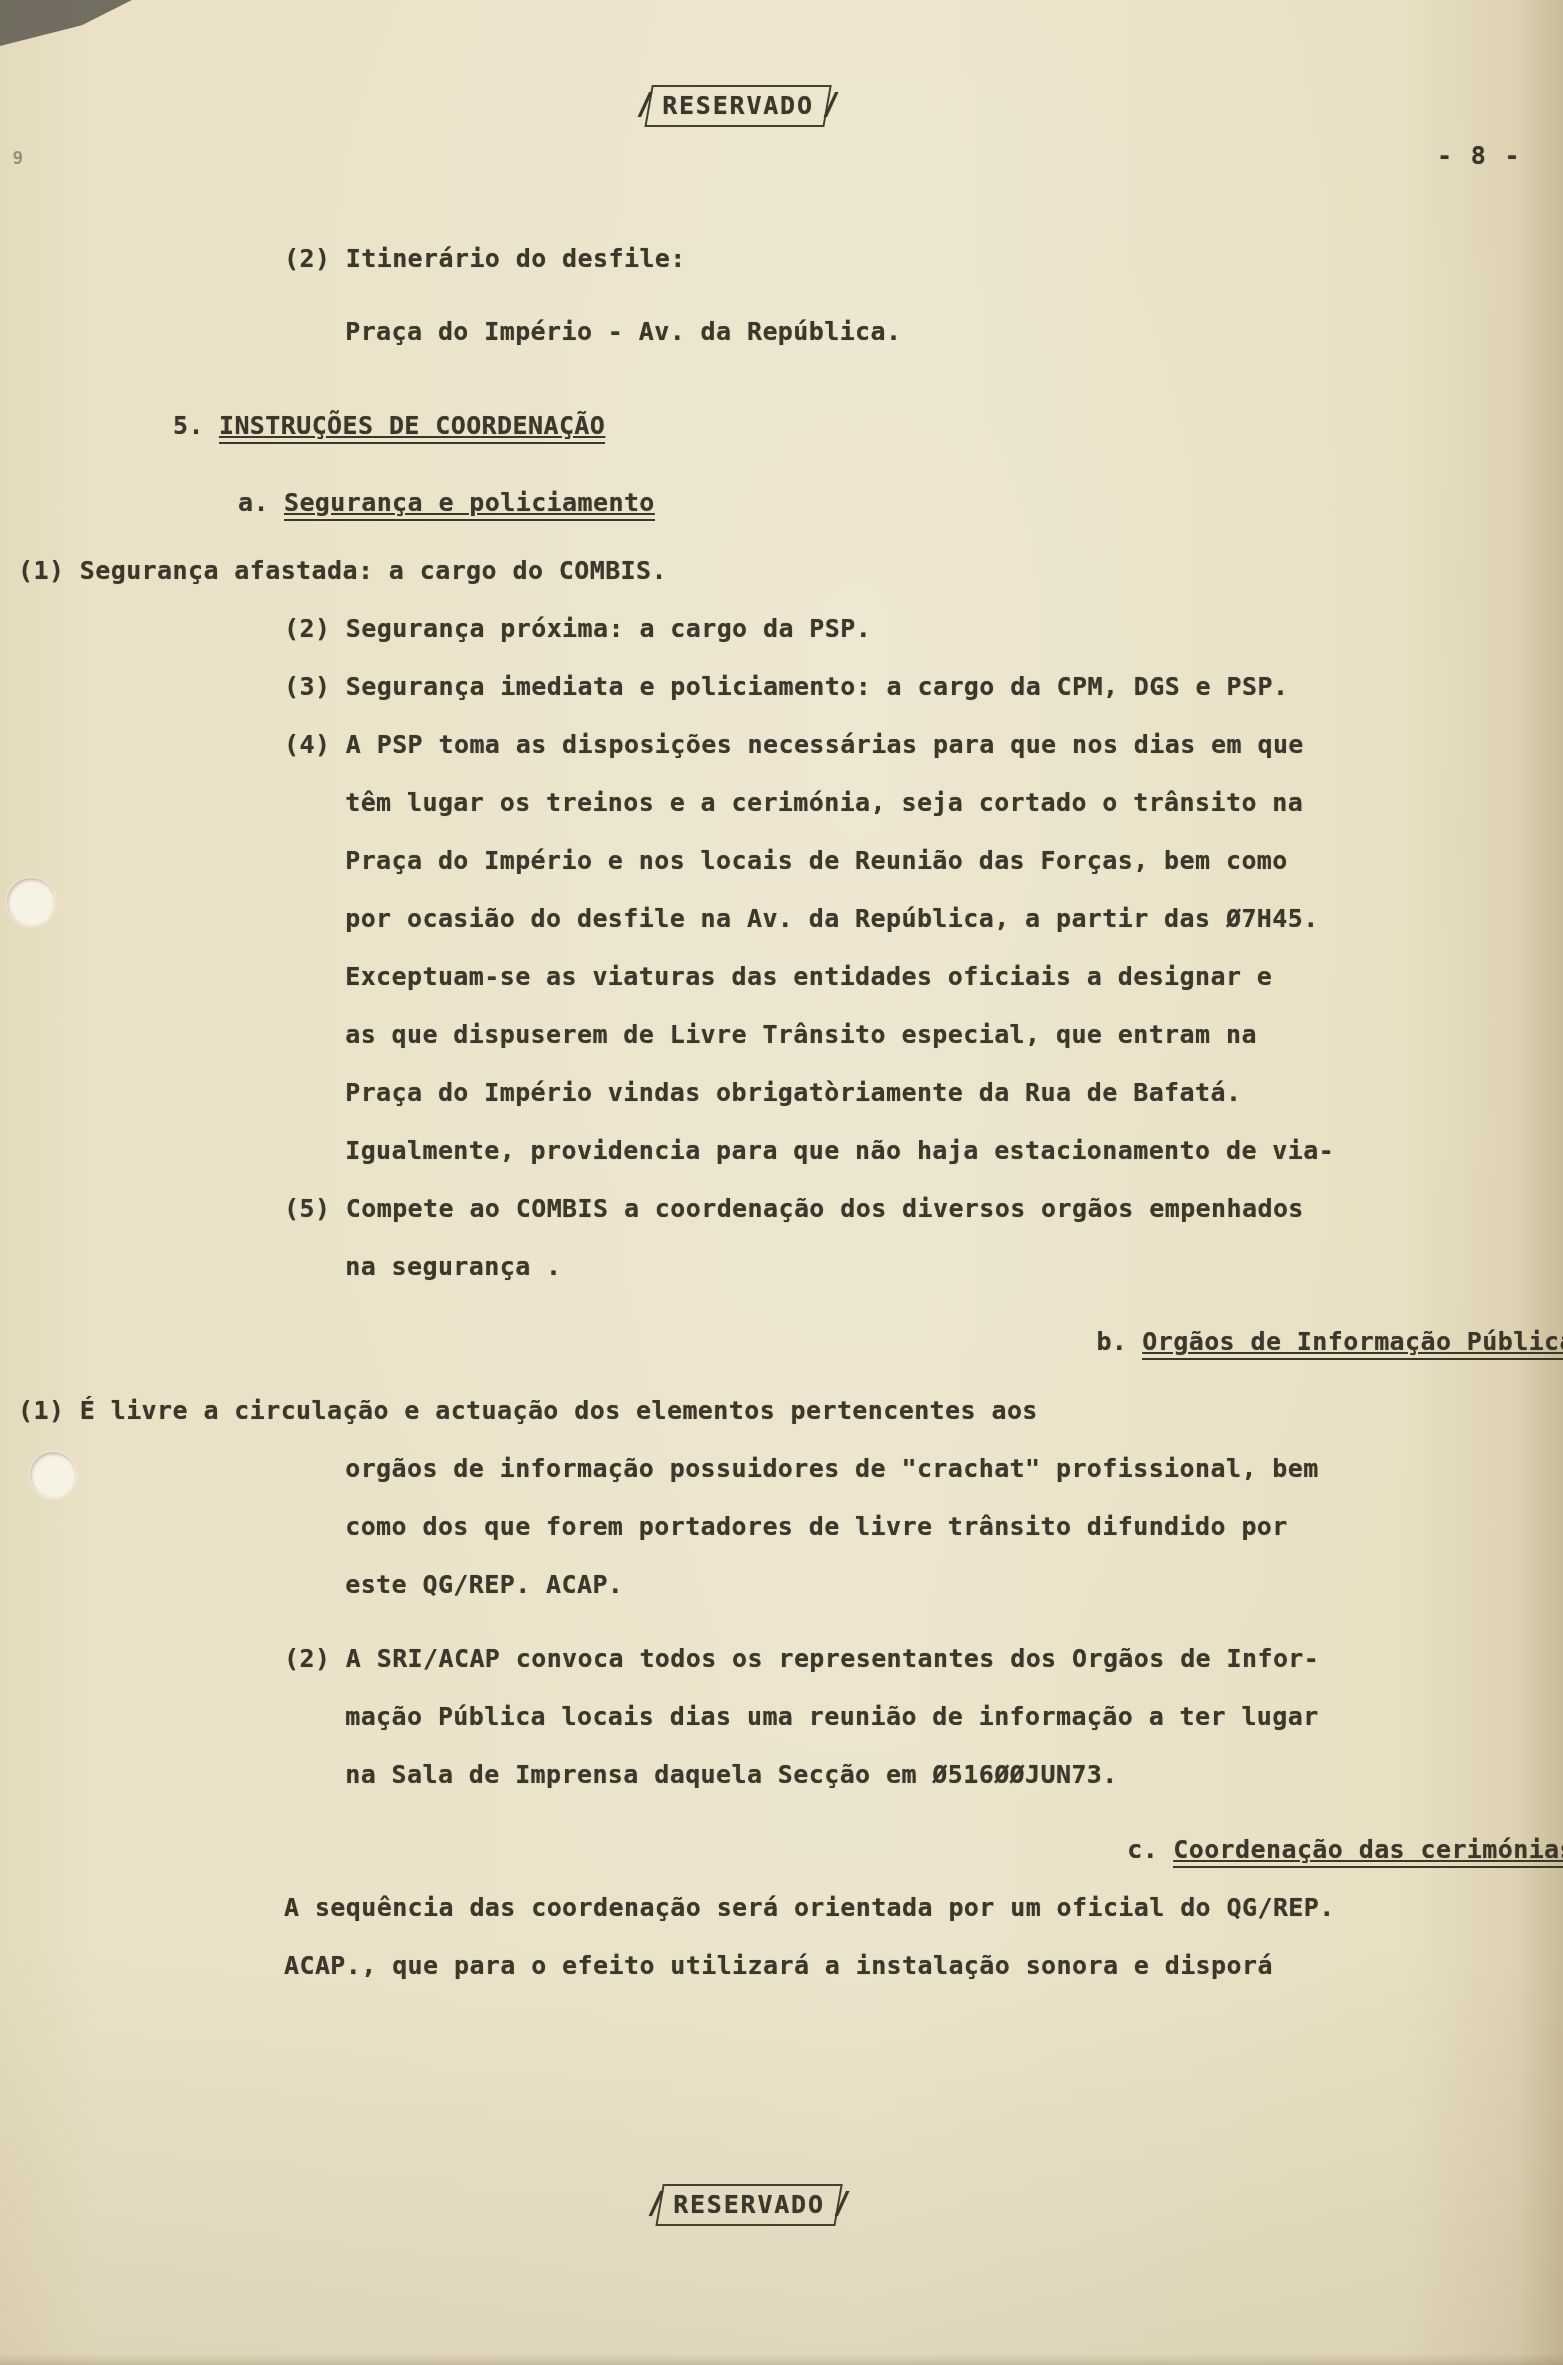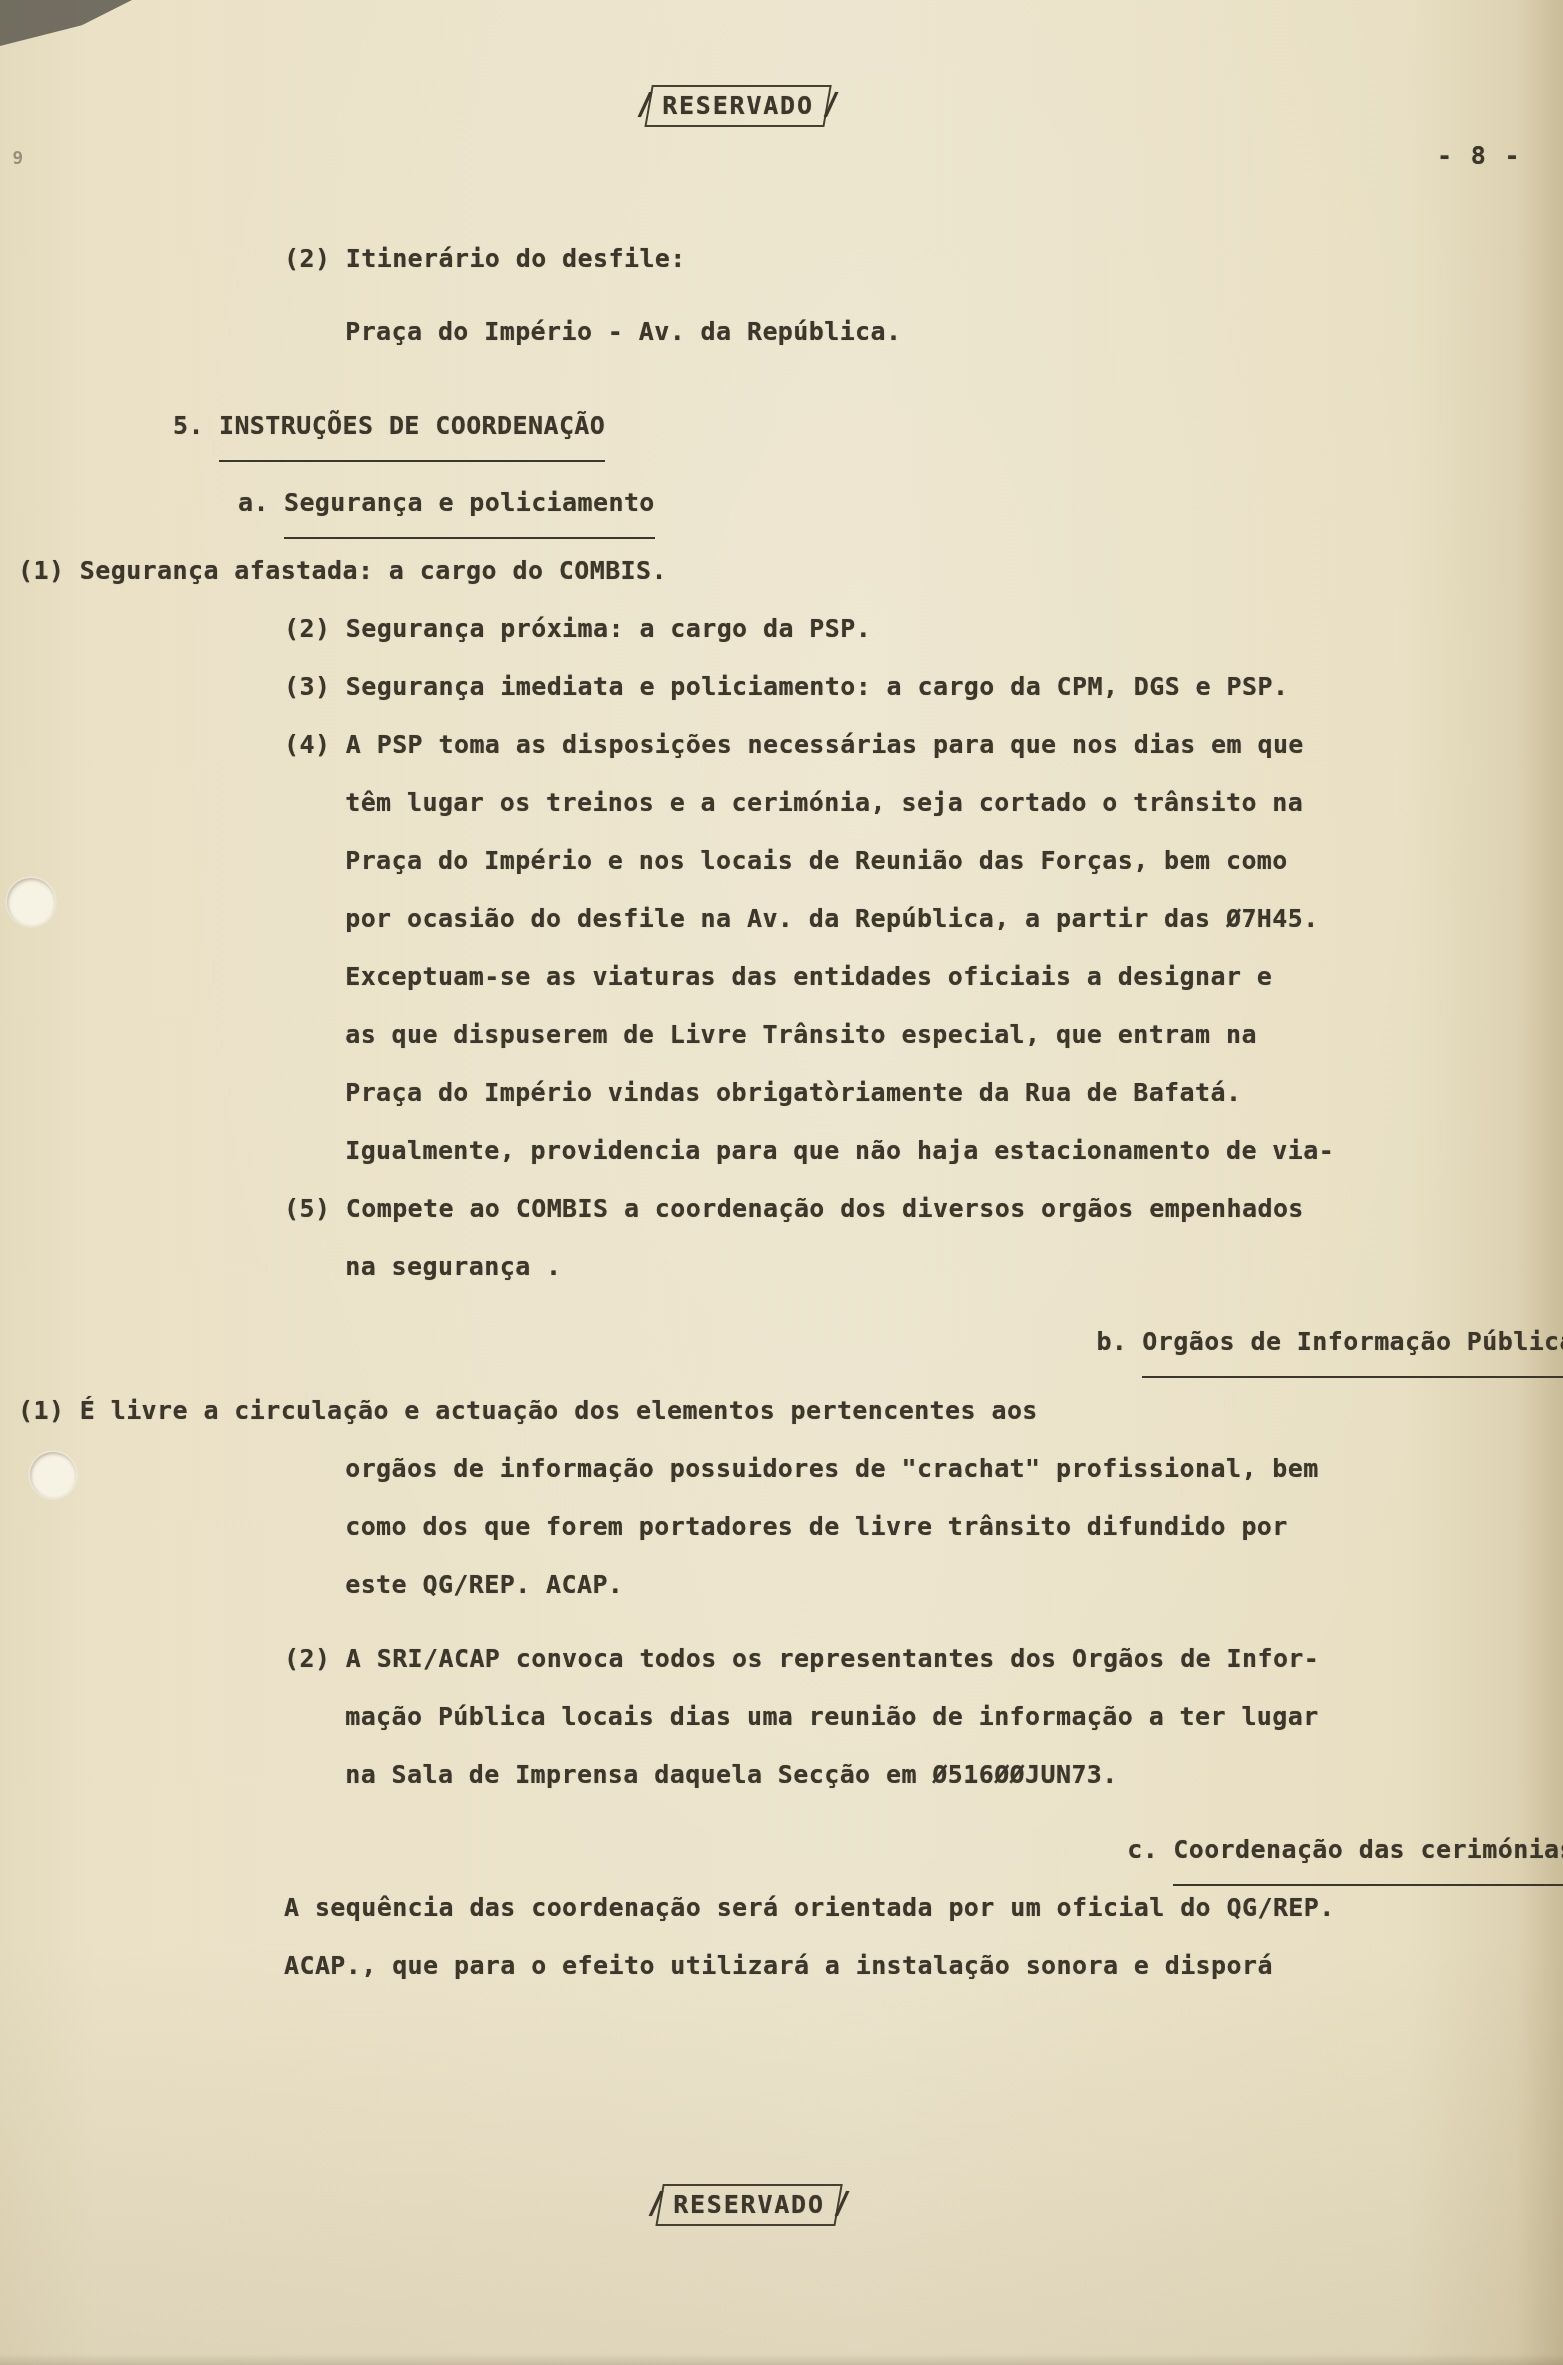--- a/index.html
+++ b/index.html
@@ -57,21 +57,21 @@
   .ind1 { margin-left: 226px; }
   .ind2 { margin-left: 272px; }
   .ind3 { margin-left: calc(273px + 4ch); }
   .g12 { margin-top: 10.6px; margin-left: 6px; }
   .g17 { margin-top: 15px; }
   .g18 { margin-top: 16px; }
   .g19 { margin-top: 17px; text-align: right; }
   .g21 { margin-top: 18.5px; }
   .g41 { margin-top: 36px; }
   .pfx { margin-right: 1ch; }
-  .ul  { border-bottom: 2.6px solid currentColor; padding-bottom: 20px; }
+  .ul  { border-bottom: 2.6px solid currentColor; padding-bottom: 2px; text-decoration: underline; }
   .pagenum {
     position: absolute; left: 1437px; top: 141px;
     font-size: 25px; letter-spacing: 1.8px;
     text-shadow: 0 0 0.9px rgba(60,52,40,0.55);
   }
   
   .stamp {
     position: absolute;
     font-size: 25px;
     white-space: nowrap;

